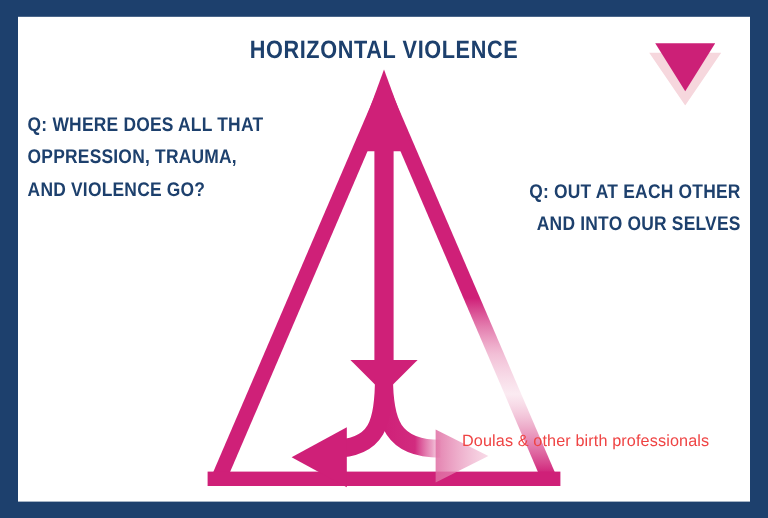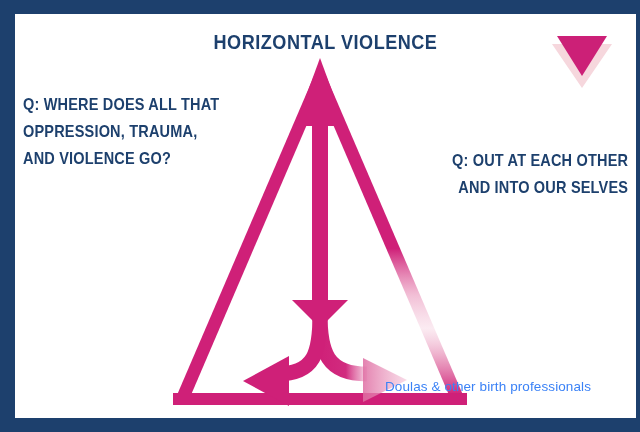--- a/index.html
+++ b/index.html
@@ -7,21 +7,21 @@
     width:640px;height:432px;overflow:hidden;
     font-family:"Liberation Sans", sans-serif;
   }
 
   
   #poster{
     position:relative;
     width:640px;height:432px;
     box-sizing:border-box;
     background:#1d406d;           
-    padding:14px 4px 14px 15px;
+    padding:14px 15px 14px 15px;
   }
   #canvas{
     position:relative;
     width:100%;height:100%;
     background:#ffffff;
     overflow:hidden;
   }
 
   
   #title{
@@ -72,27 +72,26 @@
   #q-right{
     right:8px;top:133px;
     text-align:right;
     transform-origin:right top;
   }
 
   
   #caption{
     position:absolute;
     left:370px;top:346px;
-    color:#3b82f6;
+    color:#ef4444;
     font-size:13.5px;
     font-weight:400;
     letter-spacing:.1px;
     font-family:"Liberation Sans", sans-serif;
     white-space:nowrap;
-    margin-top:19px;
   }
 </style>
 </head>
 <body>
 
 <div id="poster">
   <div id="canvas">
 
     <div id="title">HORIZONTAL VIOLENCE</div>
 

